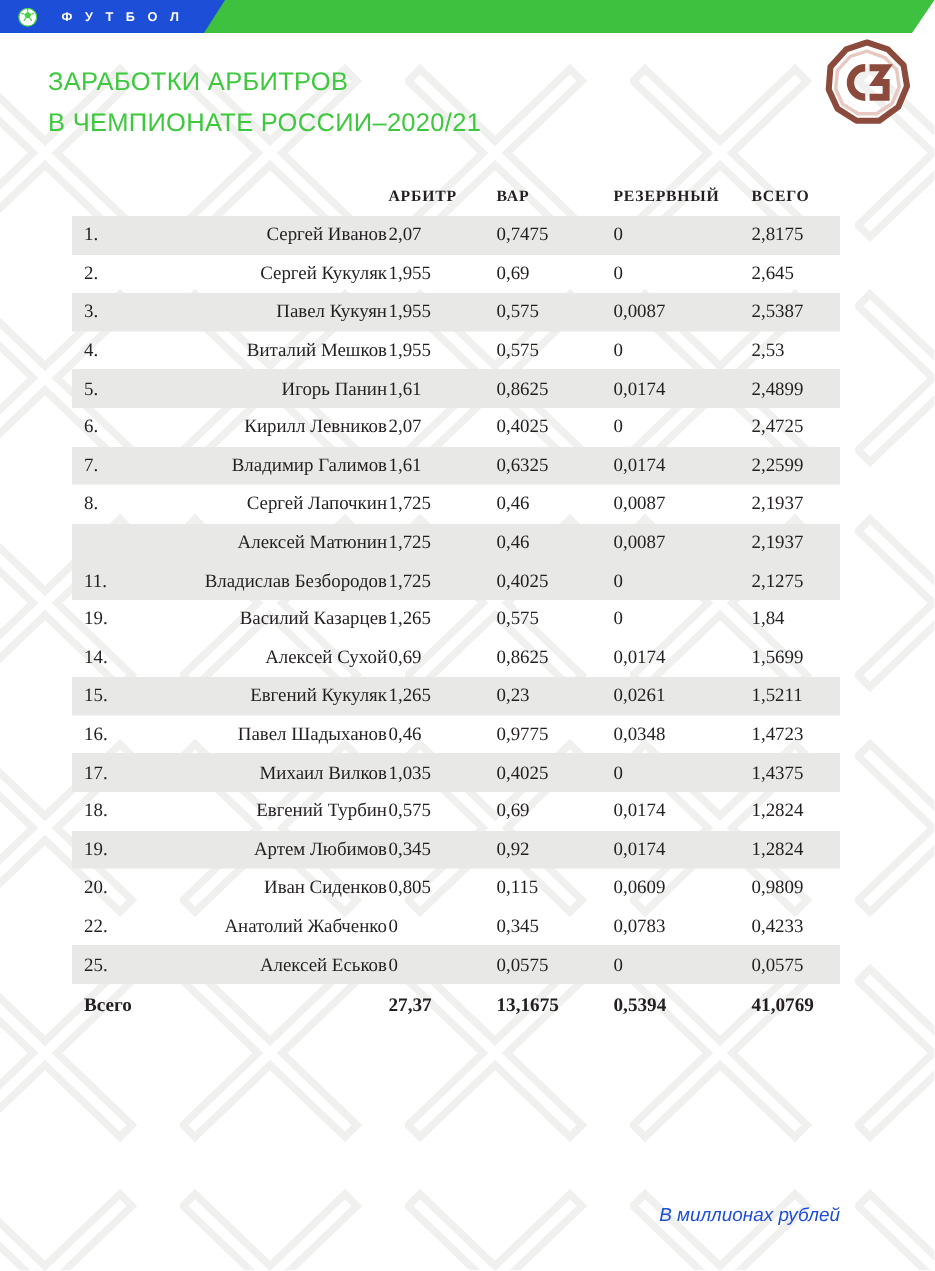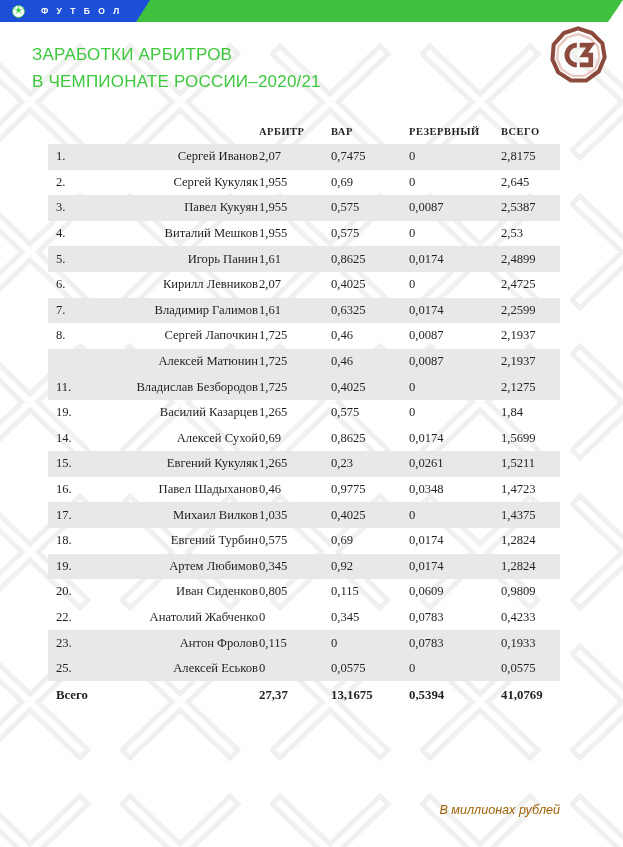--- a/index.html
+++ b/index.html
@@ -156,21 +156,21 @@
   #footnote {
     position: absolute;
     top: 803px;
     left: 0;
     width: 560px;
     text-align: right;
     z-index: 3;
     font-family: "Liberation Sans", sans-serif;
     font-style: italic;
     font-size: 12.6px;
-    color: #a16207;
+    color: #1d4ed8;
   }
 </style>
 </head>
 <body>
 
 <svg id="watermark" viewBox="0 0 623 847" width="623" height="847" aria-hidden="true">
   <defs>
     <pattern id="xpat" x="-30" y="26" width="150" height="150" patternUnits="userSpaceOnUse">
       <path d="M10 20 L60 68 L110 20 L118 28 L68 76 L118 124 L110 132 L60 84 L10 132 L2 124 L52 76 L2 28 Z" fill="none" stroke="#f0f0ee" stroke-width="5"></path>
     </pattern>
@@ -370,28 +370,20 @@
         </tr>
         <tr class="even">
           <td class="rank">22.</td>
           <td class="name">Анатолий Жабченко</td>
           <td class="val">0</td>
           <td class="val">0,345</td>
           <td class="val">0,0783</td>
           <td class="val">0,4233</td>
         </tr>
         <tr class="odd">
-          <td class="rank">23.</td>
-          <td class="name">Антон Фролов</td>
-          <td class="val">0,115</td>
-          <td class="val">0</td>
-          <td class="val">0,0783</td>
-          <td class="val">0,1933</td>
-        </tr>
-        <tr class="odd">
           <td class="rank">25.</td>
           <td class="name">Алексей Еськов</td>
           <td class="val">0</td>
           <td class="val">0,0575</td>
           <td class="val">0</td>
           <td class="val">0,0575</td>
         </tr>
       </tbody>
     <tfoot>
       <tr>

